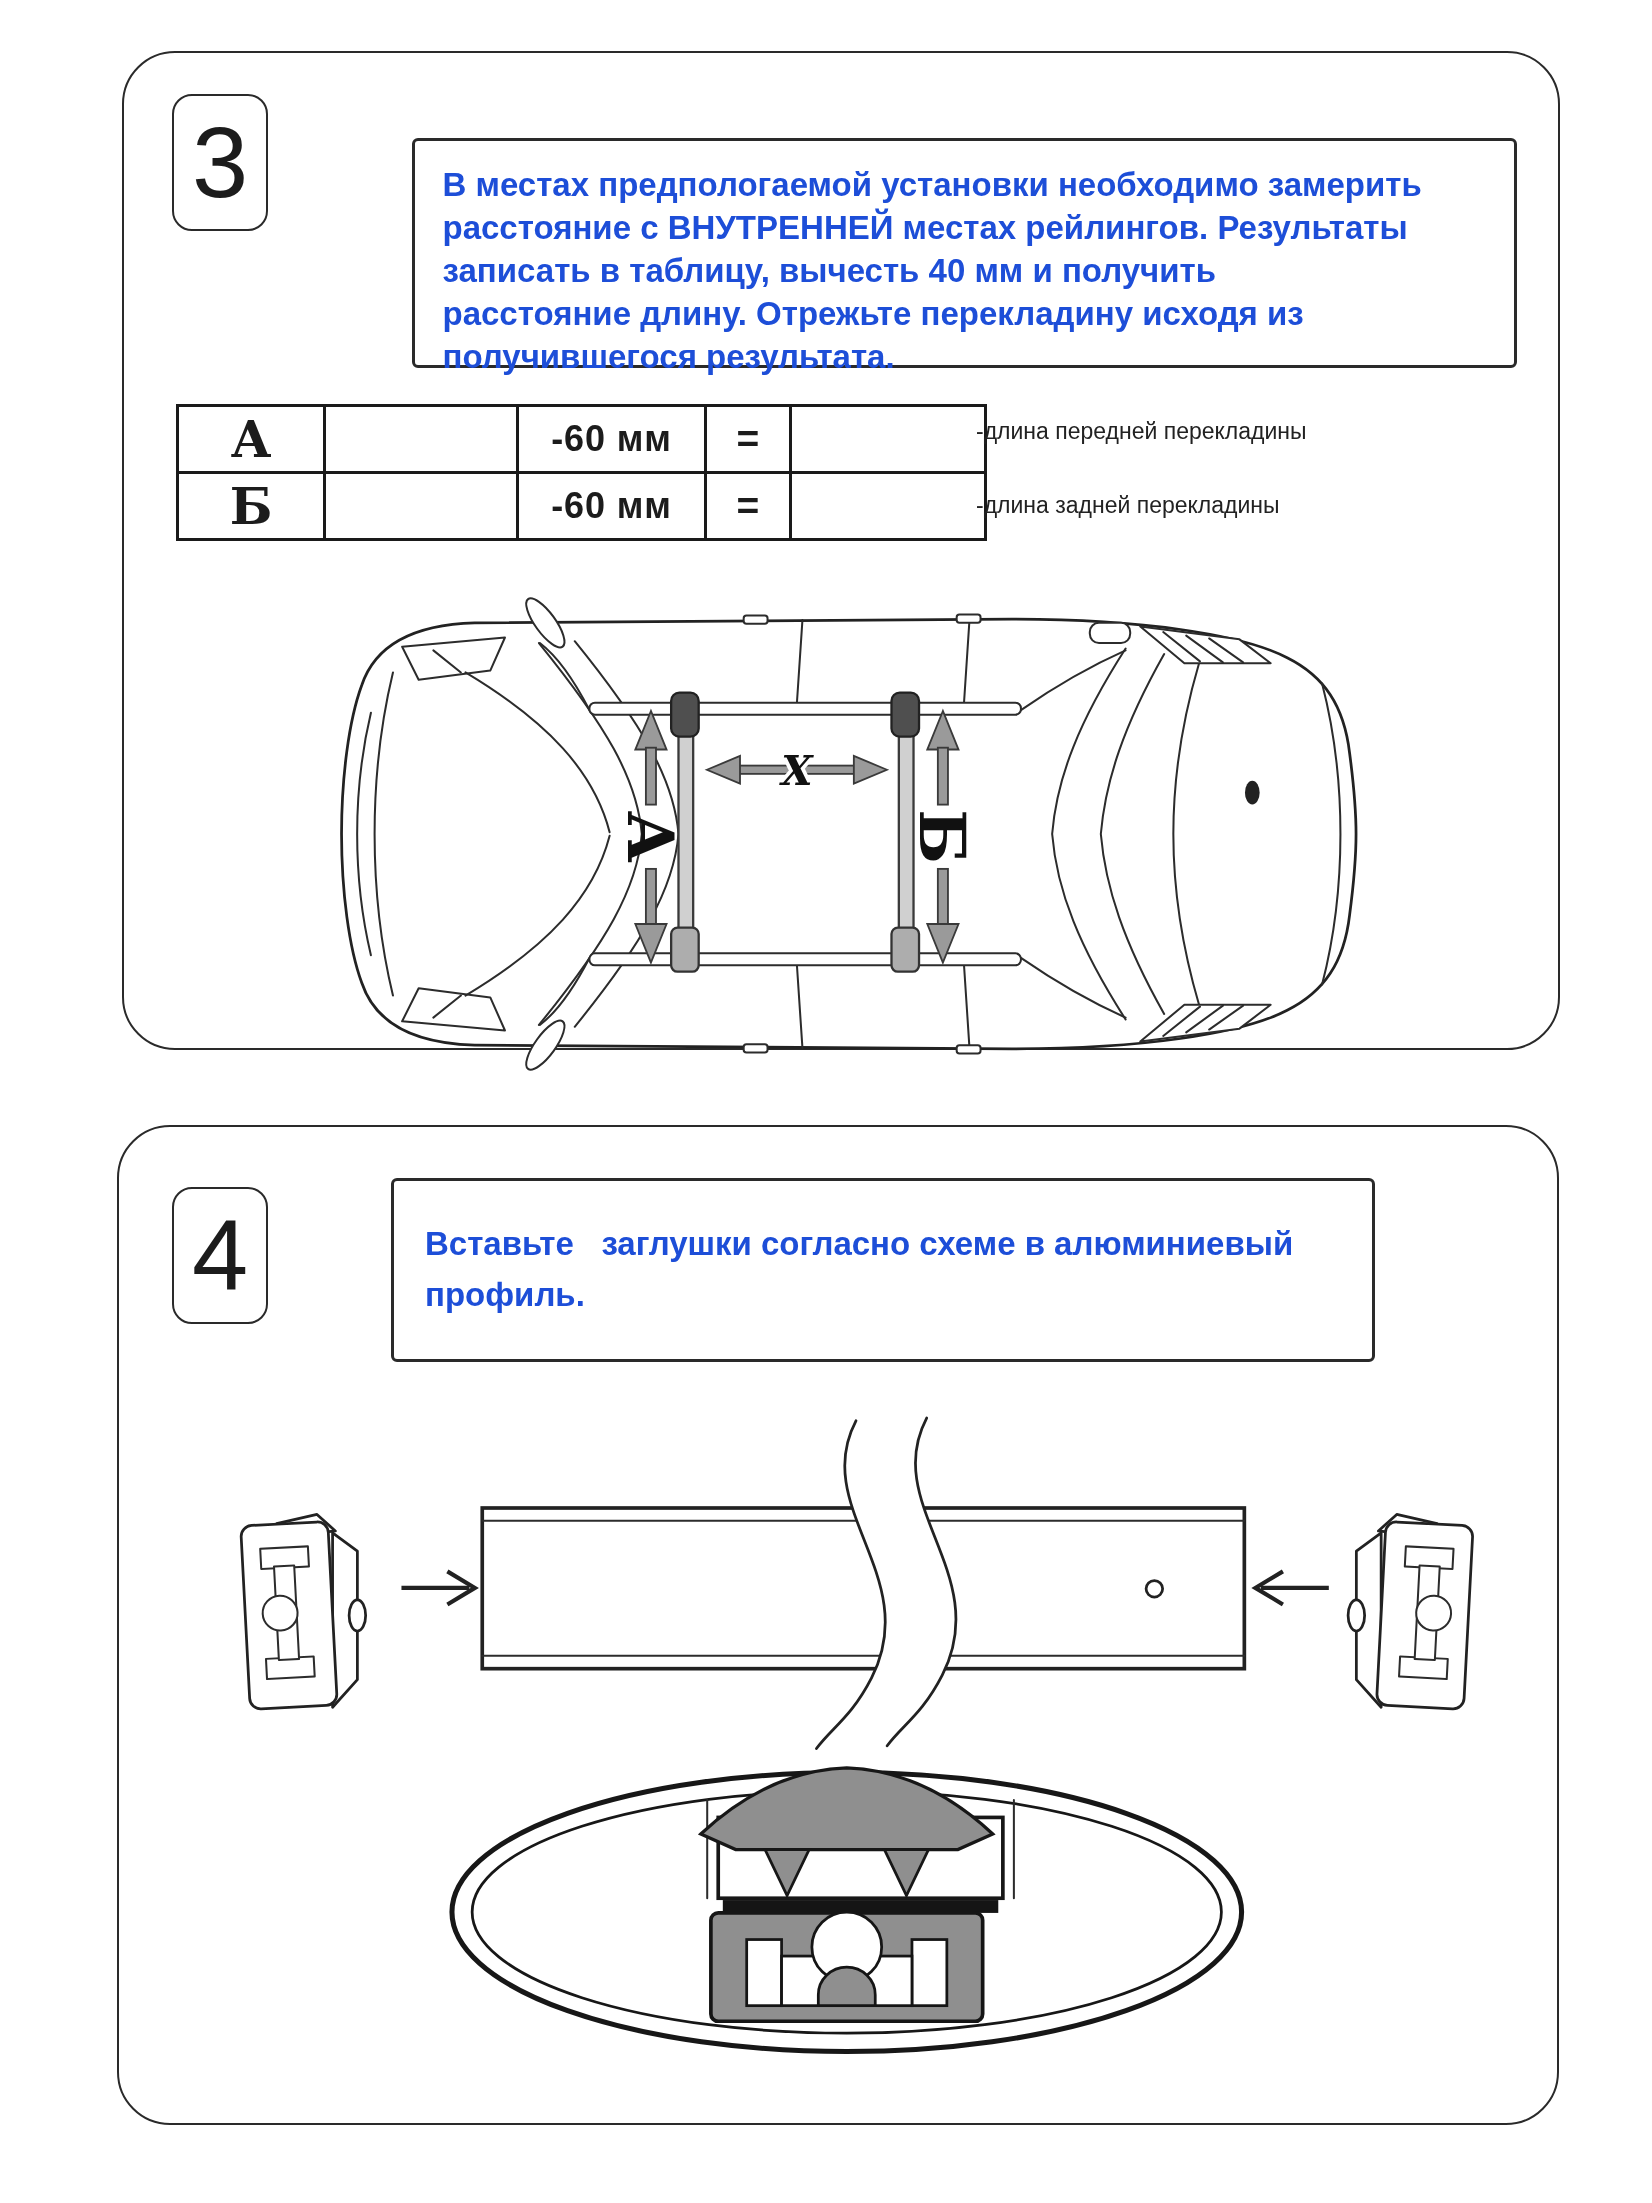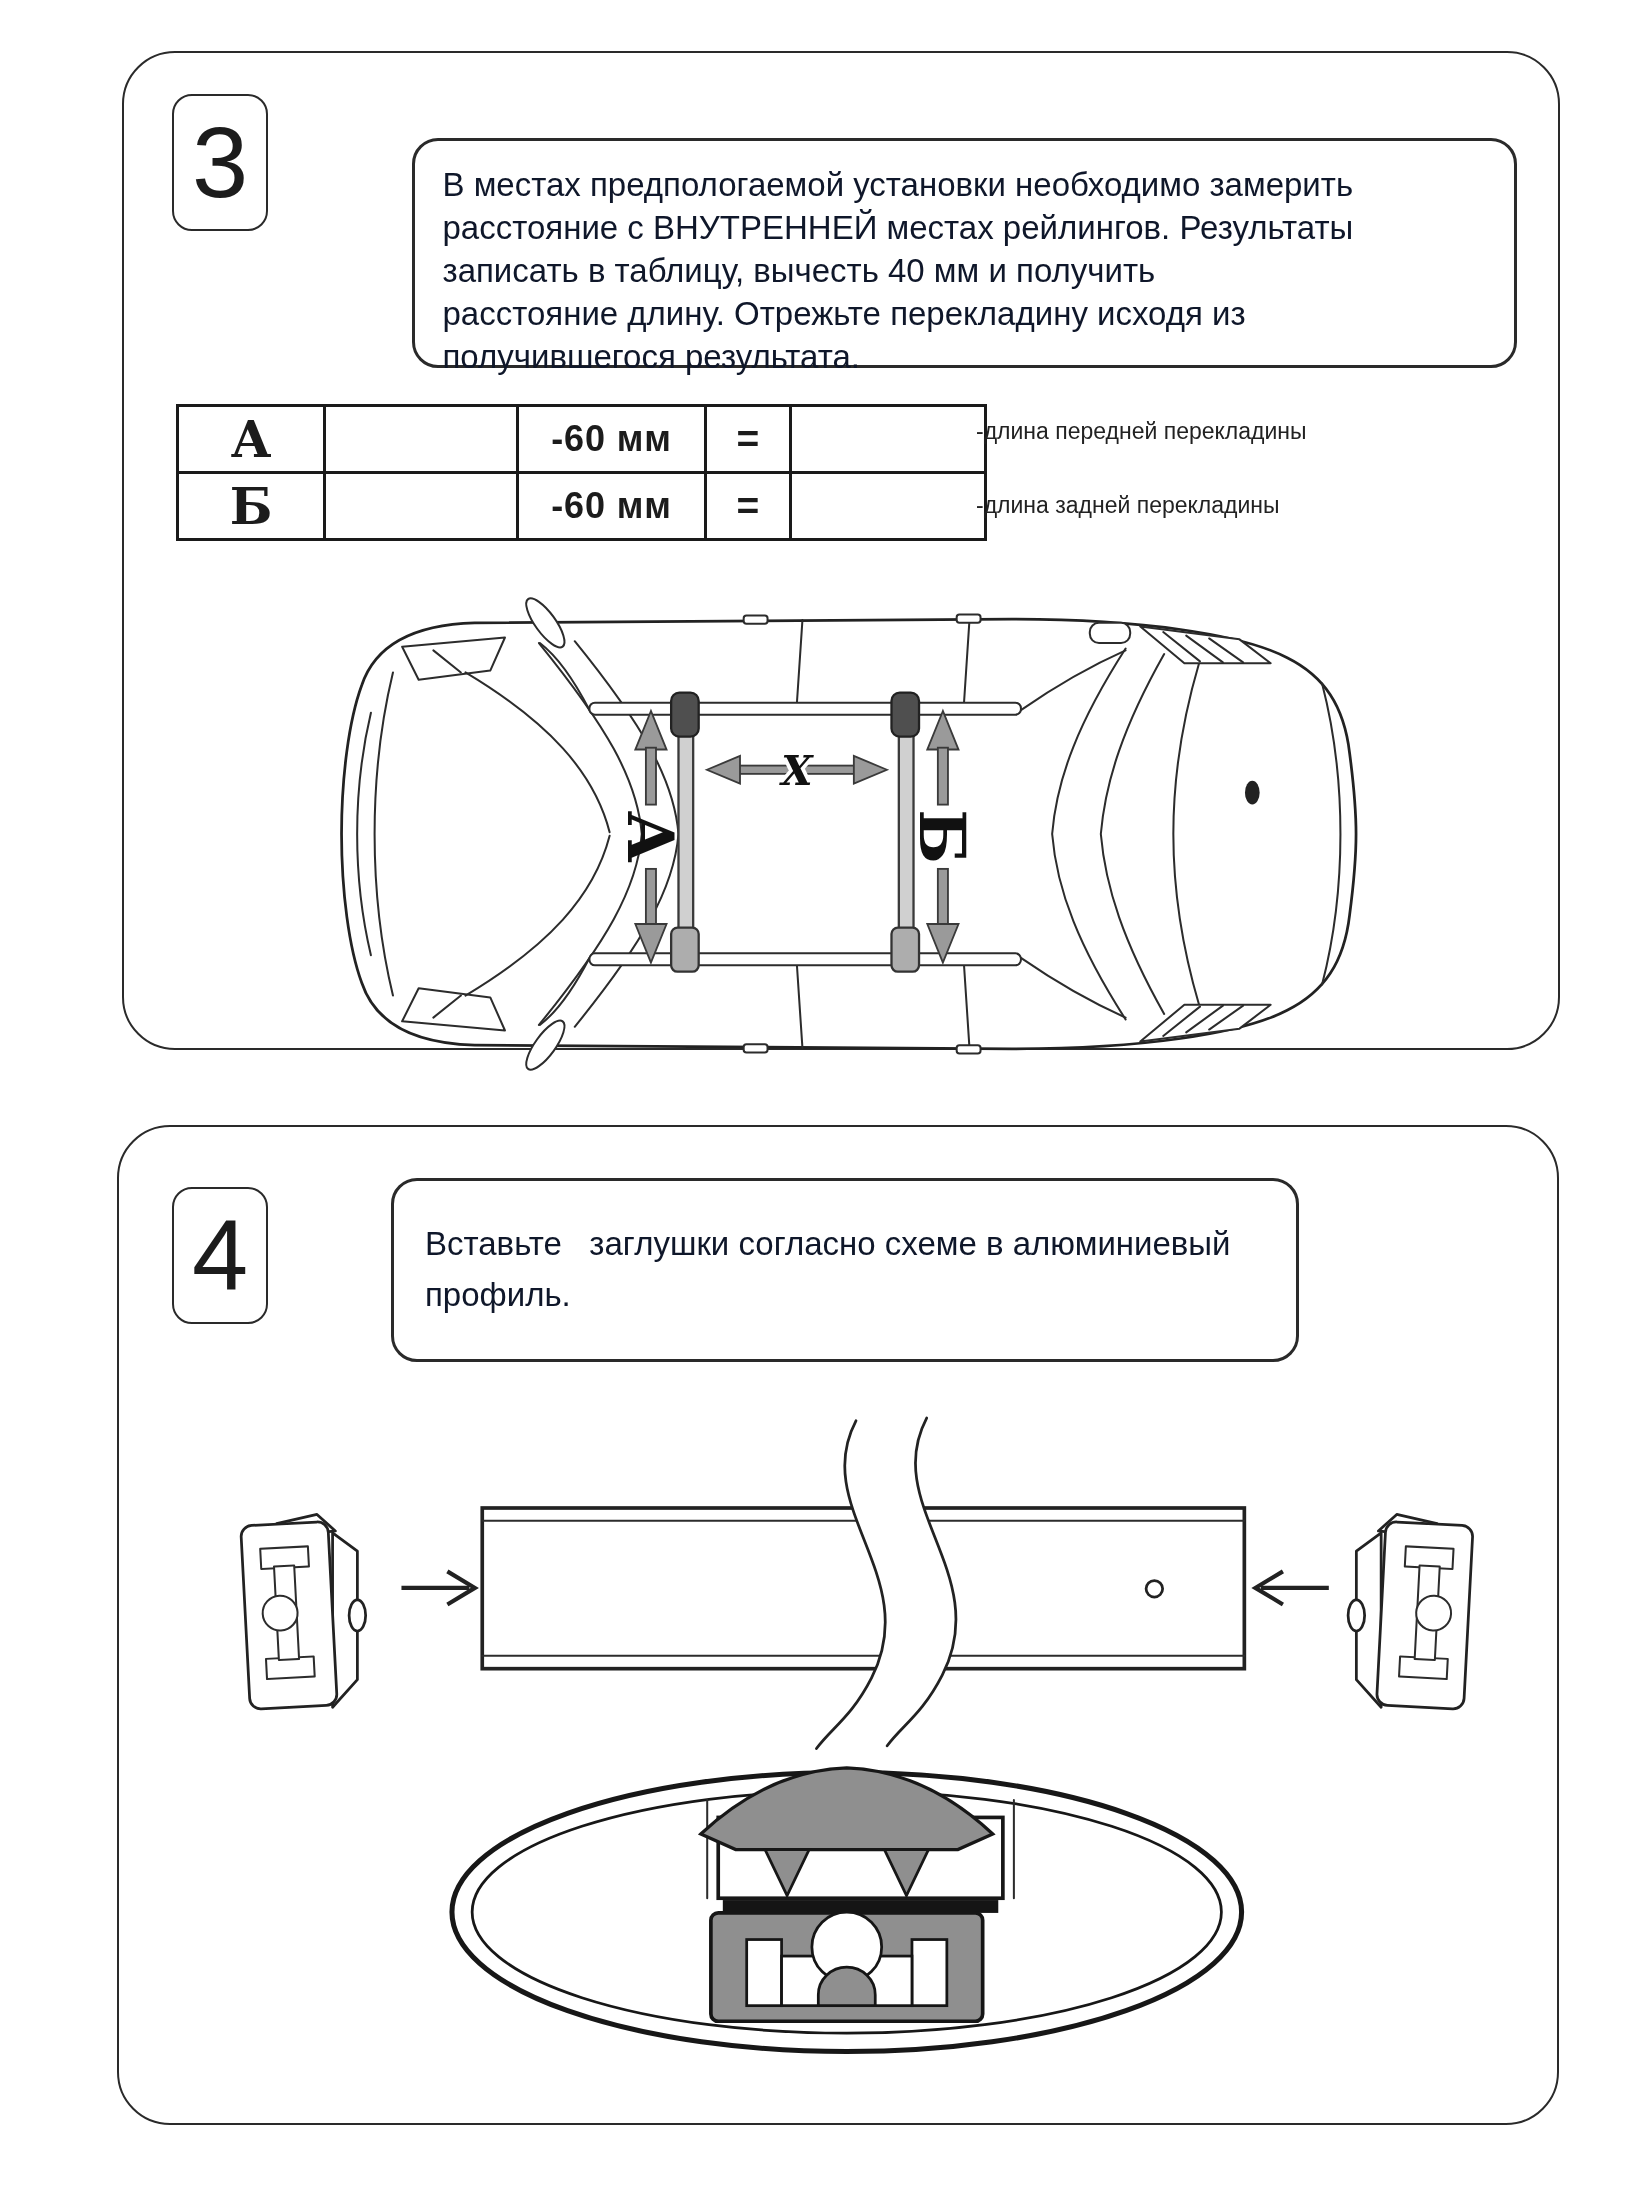--- a/index.html
+++ b/index.html
@@ -6,25 +6,25 @@
   .page{position:relative;width:1653px;height:2204px;background:#ffffff;overflow:hidden;
         font-family:"Liberation Sans",sans-serif;color:#1c1c1c;}
   .panel{position:absolute;border:2.8px solid #2a2a2a;border-radius:53px;background:#fff;}
   #panel3{left:122px;top:51px;width:1434px;height:995px;}
   #panel4{left:117px;top:1125px;width:1438px;height:996px;}
   .badge{position:absolute;width:92px;height:133px;border:2.8px solid #2a2a2a;border-radius:20px;
          display:flex;align-items:center;justify-content:center;
          font-size:101px;font-weight:400;color:#1c1c1c;}
   #badge3{left:48px;top:41px;}
   #badge4{left:53px;top:60px;}
-  .textbox{position:absolute;border:3.7px solid #2a2a2a;border-radius:26px;background:#fff;
-           font-weight:normal;font-size:33px;color:#0f172a;}
+  .textbox{position:absolute;border:3.7px solid #2a2a2a;border-radius:6px;background:#fff;
+           font-weight:bold;font-size:33px;color:#1d4ed8;}
   #textbox3{left:288px;top:85px;width:1105px;height:230px;padding:22px 0 0 27.5px;box-sizing:border-box;}
   #textbox3 .line{line-height:43px;}
-  #textbox4{left:272px;top:51px;width:908px;height:184px;padding:37px 16px 0 31px;box-sizing:border-box;}
+  #textbox4{left:272px;top:51px;width:984px;height:184px;padding:37px 16px 0 31px;box-sizing:border-box;}
   #textbox4 .line{line-height:51px;}
   .line{white-space:pre;}
   table.mtable{position:absolute;left:52px;top:351px;border-collapse:collapse;background:#fff;
                table-layout:fixed;}
   table.mtable td{border:3.7px solid #1a1a1a;height:64px;text-align:center;vertical-align:middle;padding:0;}
   td.cell-letter{font-family:"DejaVu Serif","Liberation Serif",serif;font-weight:bold;font-size:50px;}
   td.cell-minus{font-weight:bold;font-size:36px;letter-spacing:0.9px;}
   td.cell-eq{font-weight:bold;font-size:39px;}
   .tlabel{position:absolute;left:852px;font-size:23px;color:#222;white-space:pre;}
   #tlabel-a{top:365px;}

